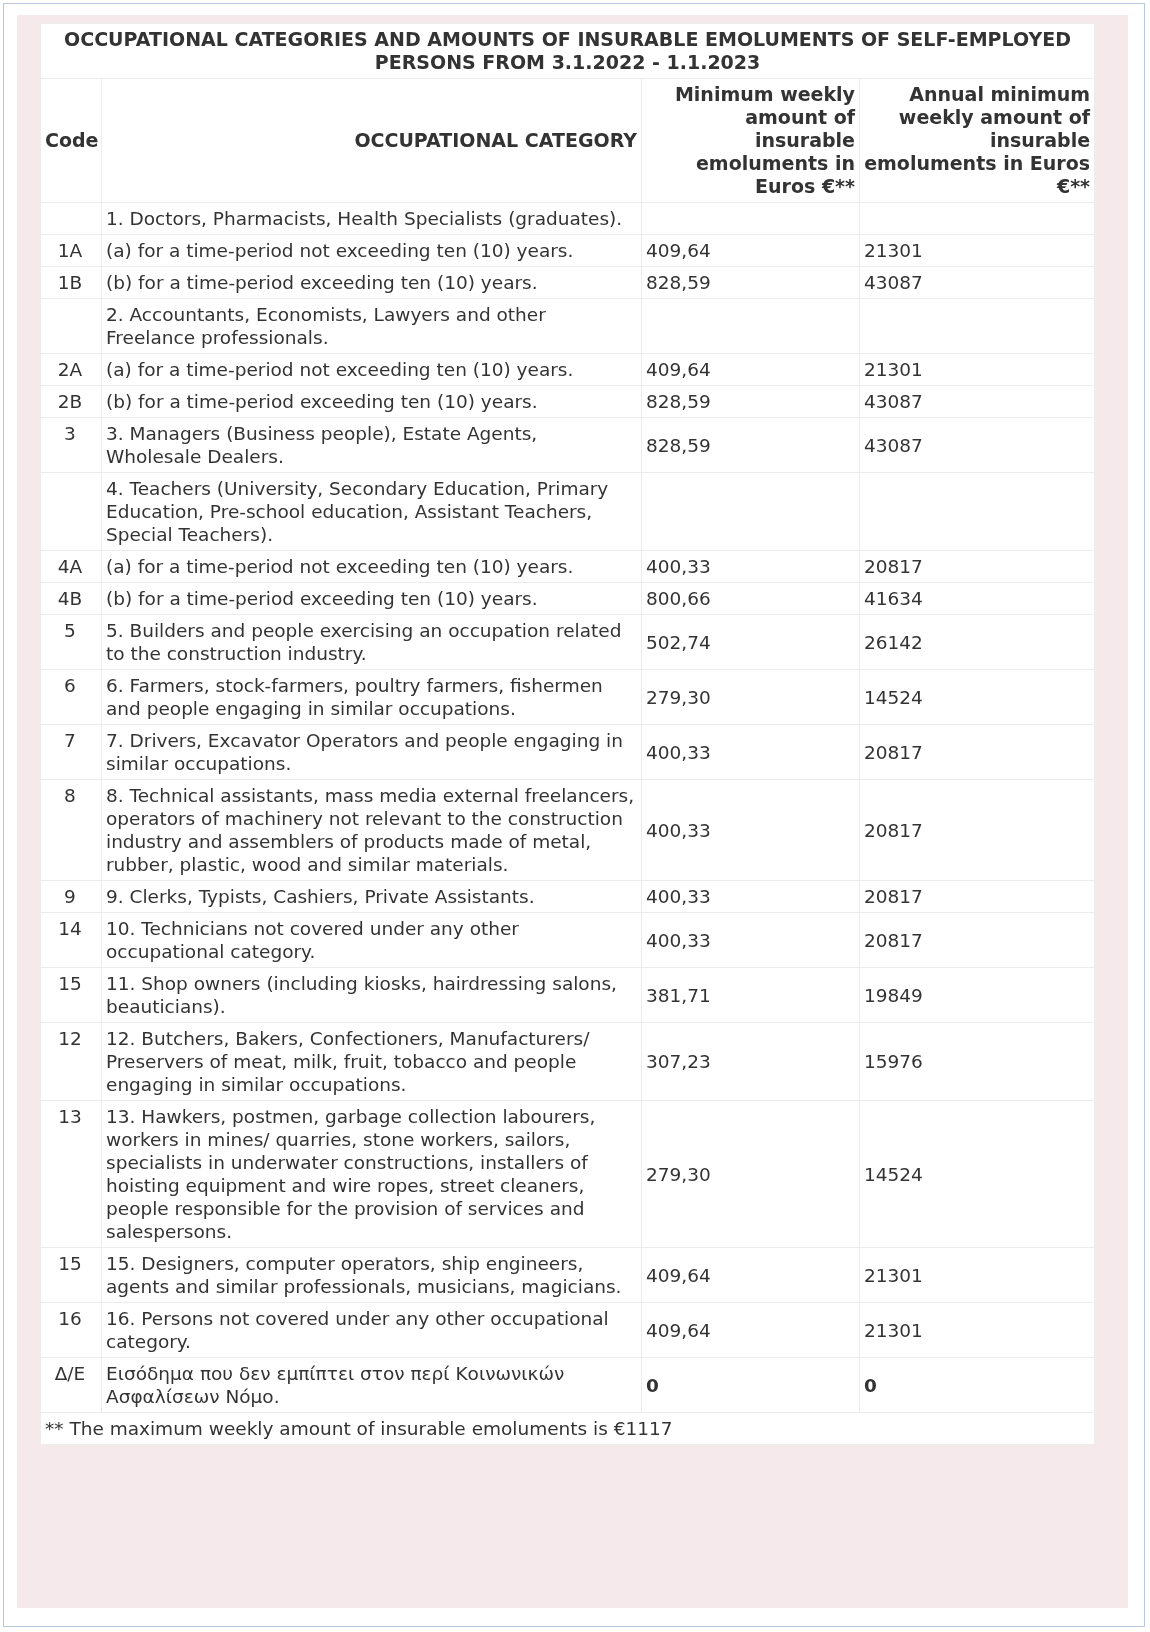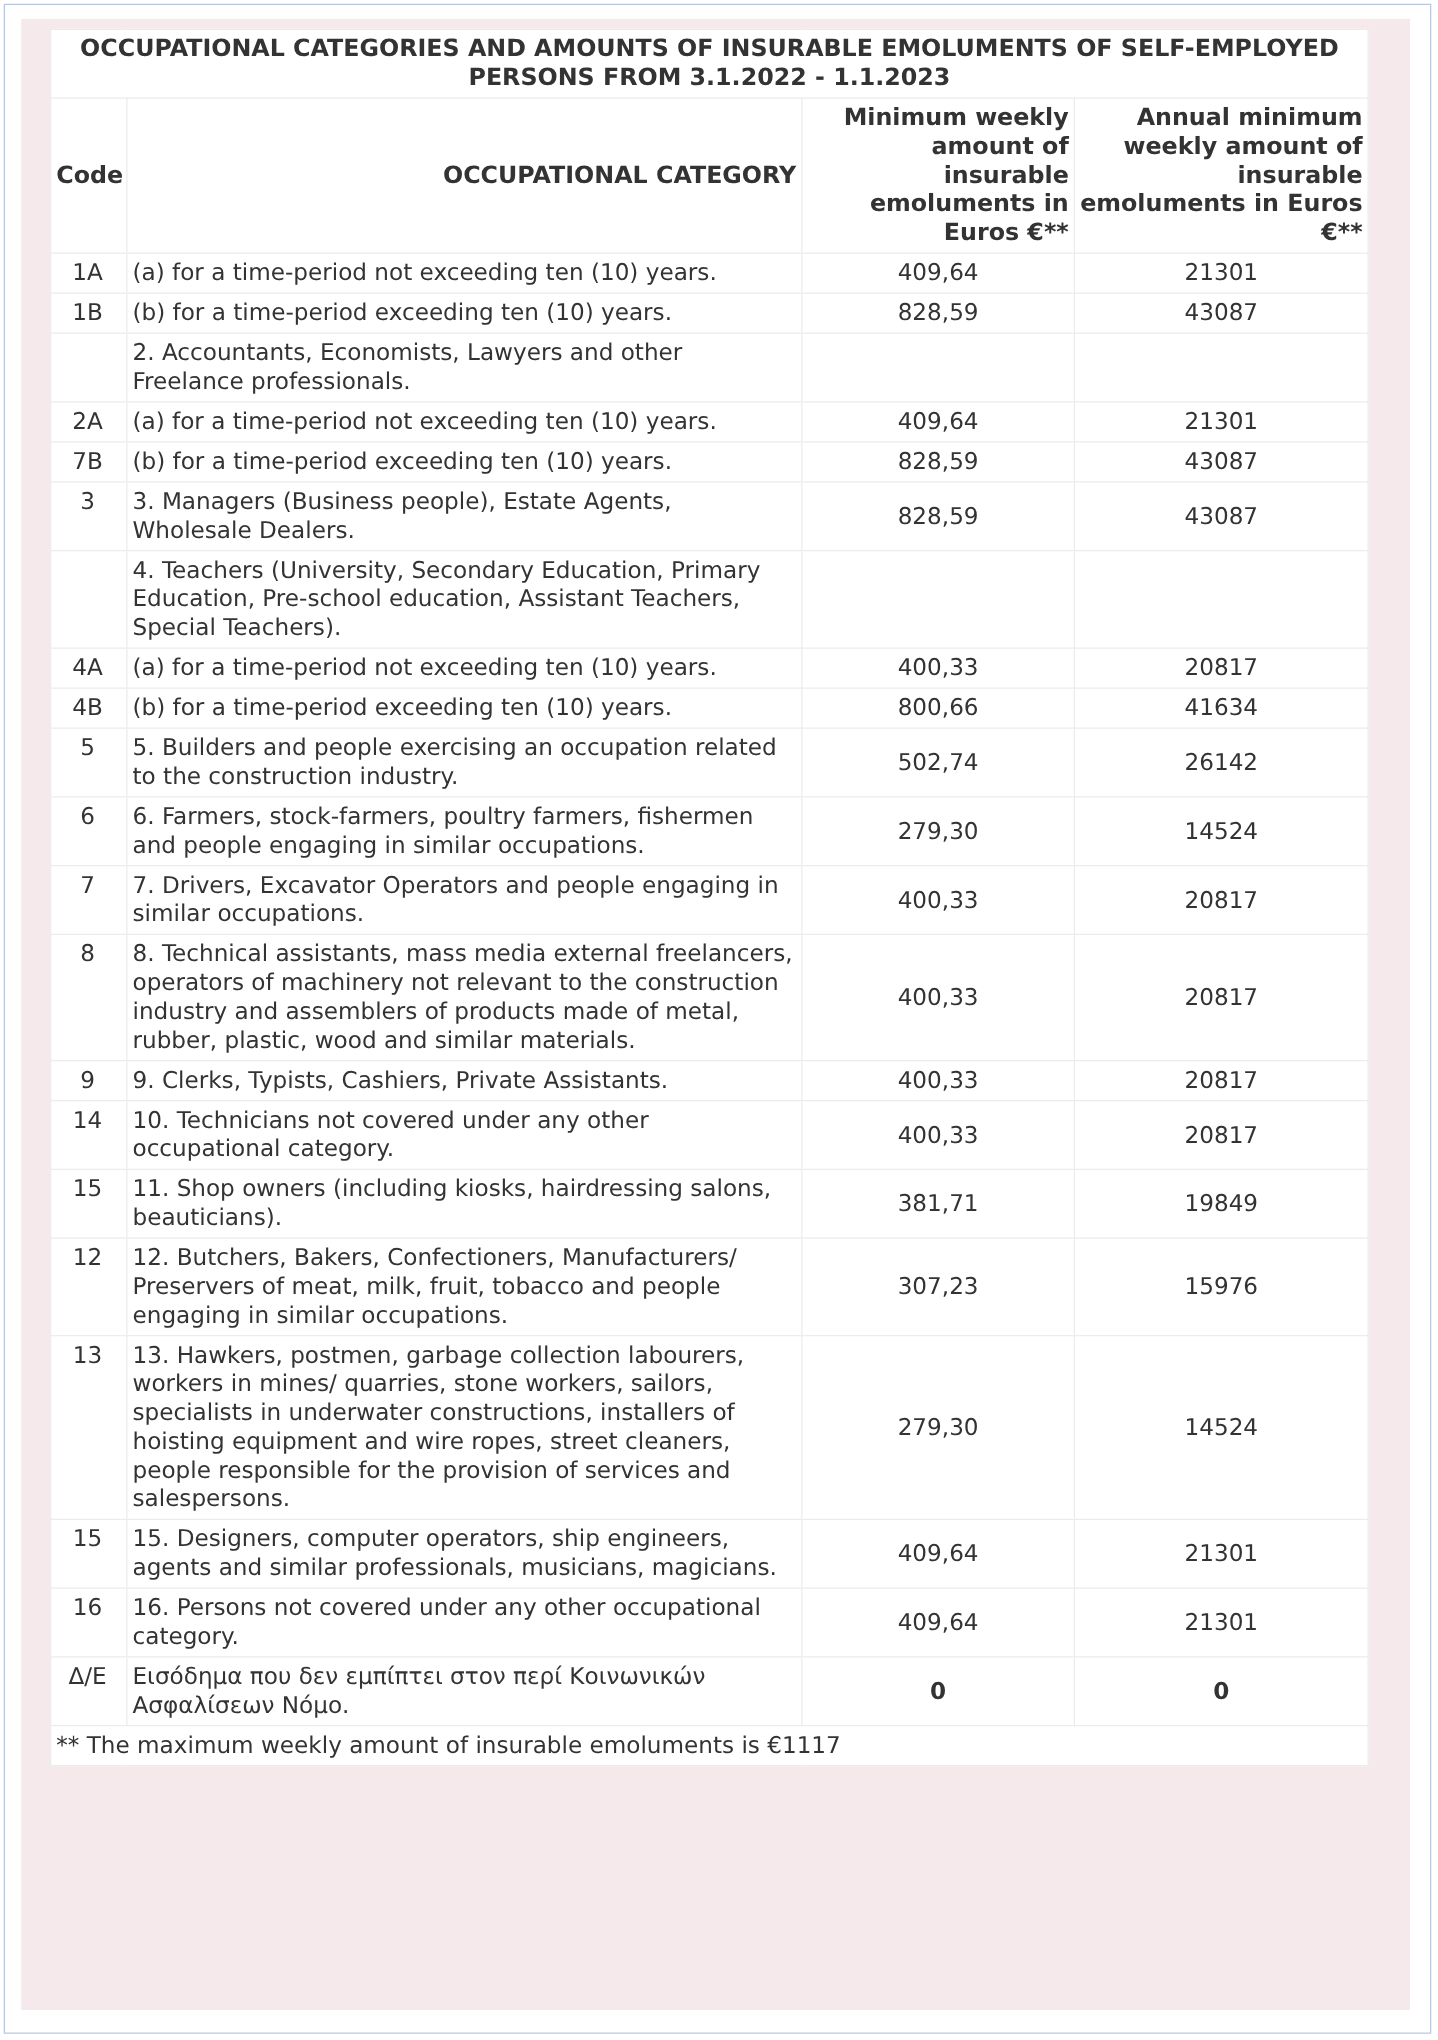--- a/index.html
+++ b/index.html
@@ -21,21 +21,21 @@
   table.main td, table.main th {
     border: 1px solid #ececec; padding: 4px 4px; vertical-align: top;
   }
   th { font-weight: bold; }
   .title-cell {
     text-align: center; font-weight: bold; font-size: 19px; line-height: 23px;
     padding: 4px 8px 4px 8px; color: #333;
   }
   .hdr { vertical-align: middle !important; text-align: right; font-size: 19px; line-height: 23px; }
   .code { text-align: center; padding-right: 6px !important; }
-  .num { text-align: center; vertical-align: middle !important; }
+  .num { vertical-align: middle !important; }
   .num.bold { font-weight: bold; }
   .footnote td { padding: 4px 6px; }
   col.c1 { width: 61px; }
   col.c2 { width: 540px; }
   col.c3 { width: 218px; }
   col.c4 { width: 235px; }
 </style>
 </head>
 <body>
 
@@ -56,20 +56,26 @@
     <tr>
       <th class="hdr">Code</th>
       <th class="hdr">OCCUPATIONAL CATEGORY</th>
       <th class="hdr">Minimum weekly amount of insurable emoluments in Euros €**</th>
       <th class="hdr">Annual minimum weekly amount of insurable emoluments in Euros €**</th>
     </tr>
   </thead>
   <tbody id="rows-body">
 
     <tr>
+        <td class="code"></td>
+        <td>1. Doctors, Pharmacists, Health Specialists (graduates).</td>
+        <td class="num"></td>
+        <td class="num"></td>
+      </tr>
+    <tr>
         <td class="code">1A</td>
         <td>(a) for a time-period not exceeding ten (10) years.</td>
         <td class="num">409,64</td>
         <td class="num">21301</td>
       </tr>
     <tr>
         <td class="code">1B</td>
         <td>(b) for a time-period exceeding ten (10) years.</td>
         <td class="num">828,59</td>
         <td class="num">43087</td>
@@ -80,21 +86,21 @@
         <td class="num"></td>
         <td class="num"></td>
       </tr>
     <tr>
         <td class="code">2A</td>
         <td>(a) for a time-period not exceeding ten (10) years.</td>
         <td class="num">409,64</td>
         <td class="num">21301</td>
       </tr>
     <tr>
-        <td class="code">7B</td>
+        <td class="code">2B</td>
         <td>(b) for a time-period exceeding ten (10) years.</td>
         <td class="num">828,59</td>
         <td class="num">43087</td>
       </tr>
     <tr>
         <td class="code">3</td>
         <td>3. Managers (Business people), Estate Agents, Wholesale Dealers.</td>
         <td class="num">828,59</td>
         <td class="num">43087</td>
       </tr>

